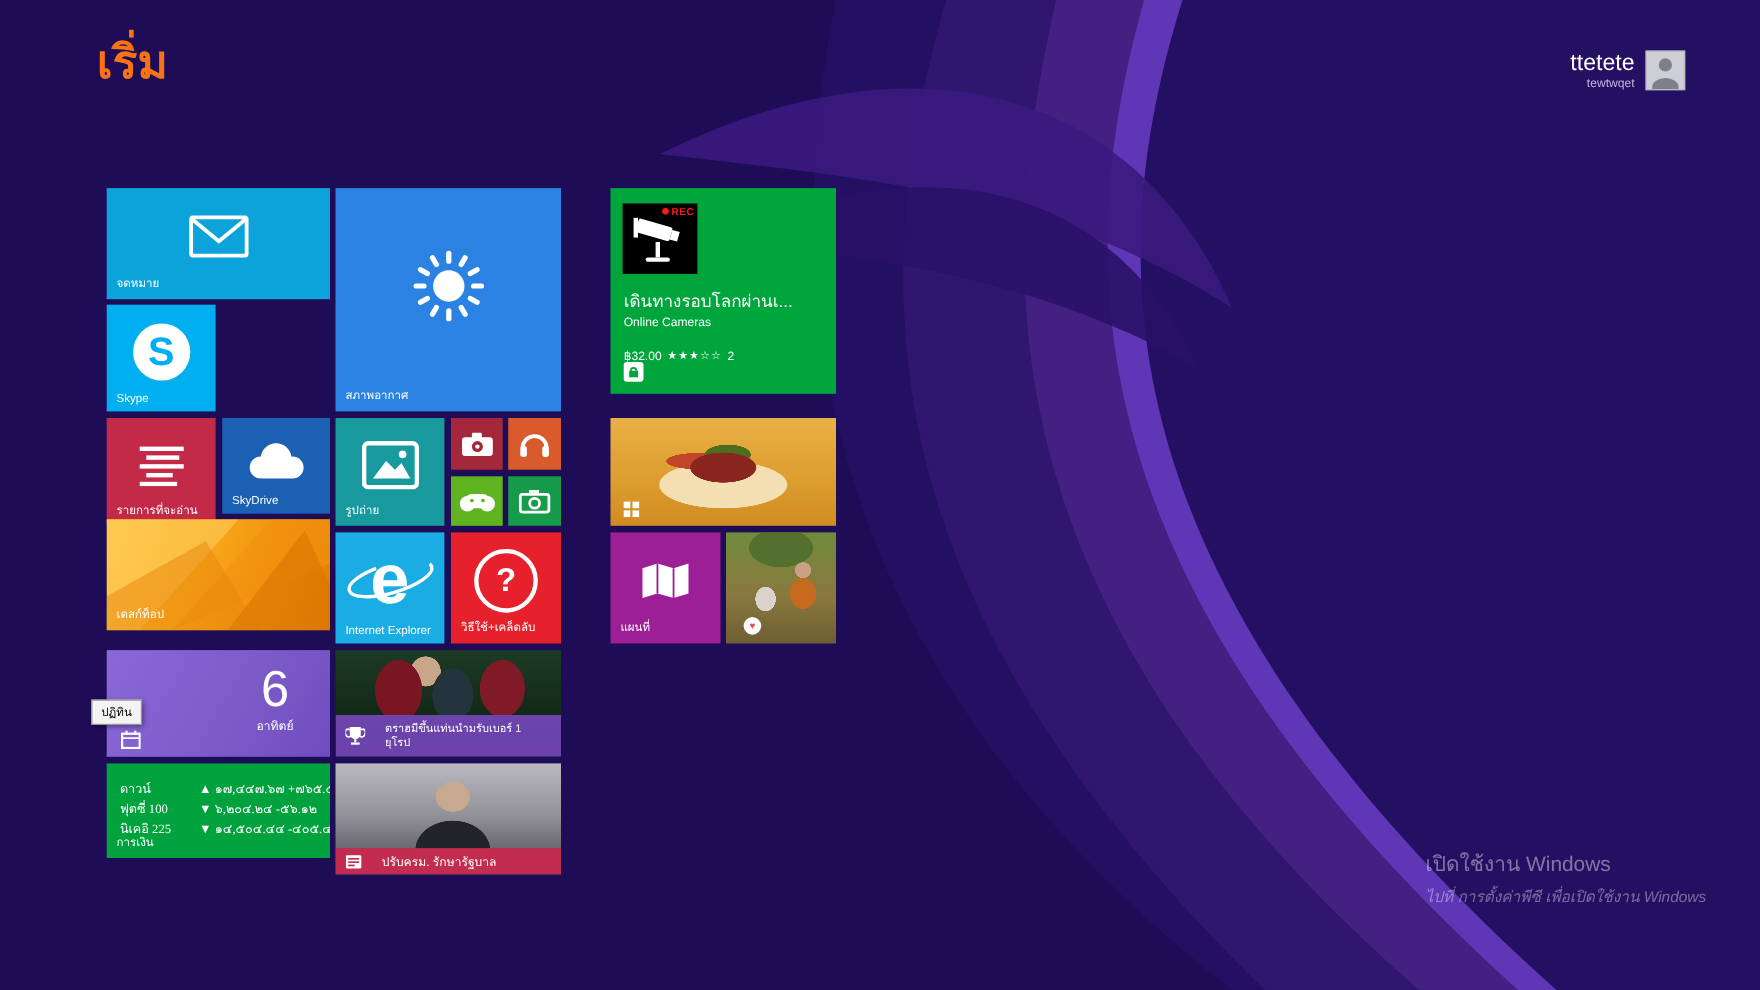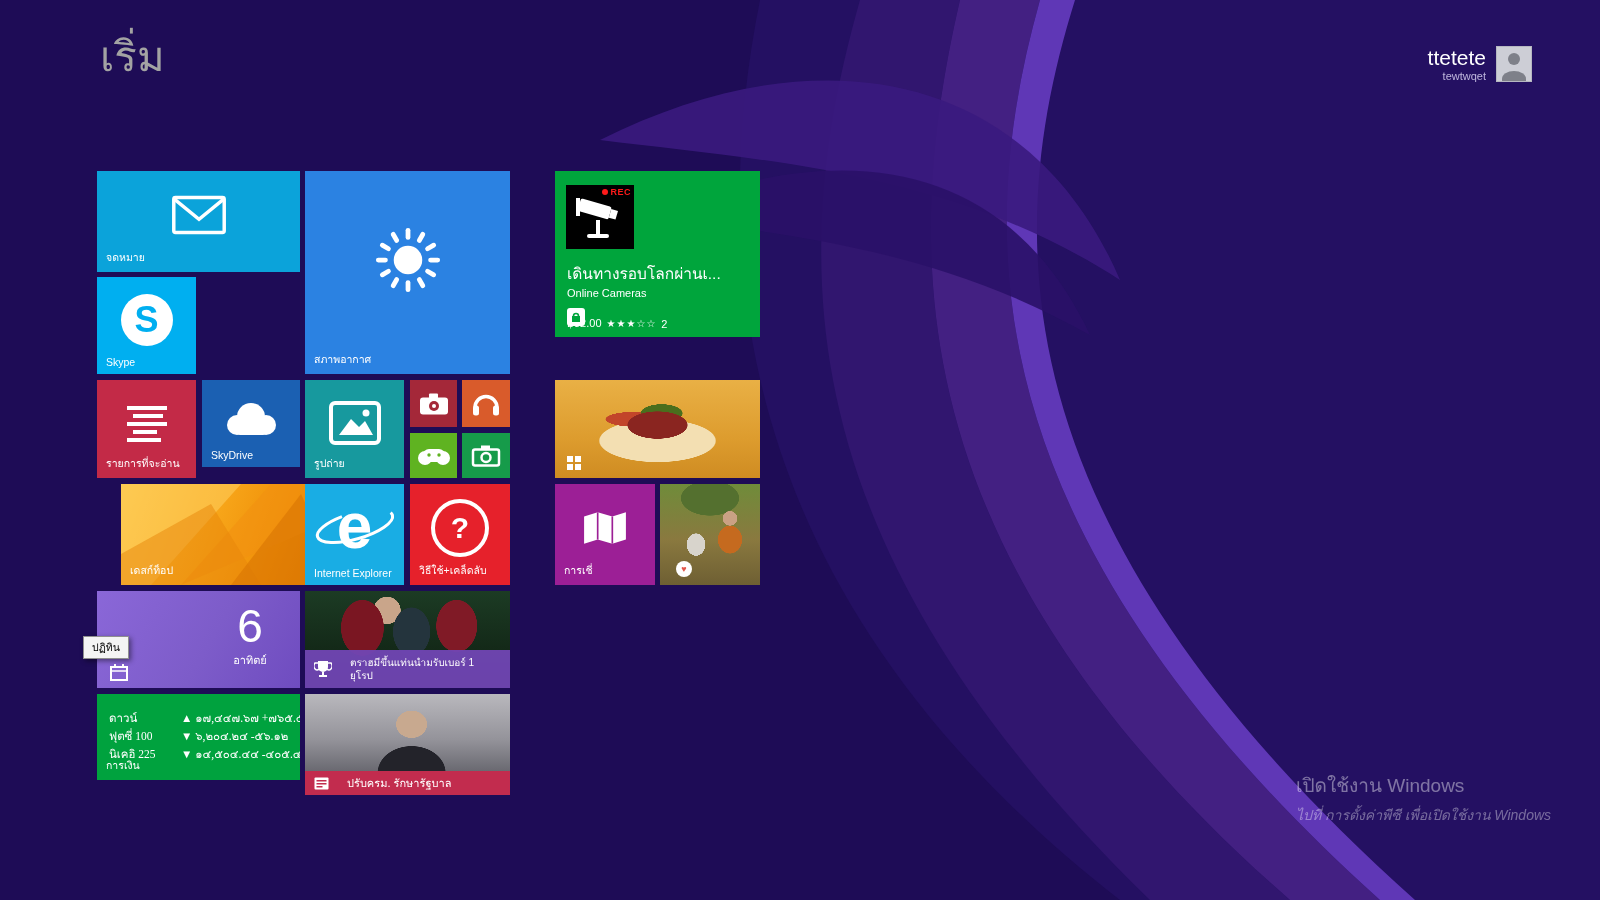--- a/index.html
+++ b/index.html
@@ -1,20 +1,20 @@
 <!DOCTYPE html>
 <html><head>
 <meta charset="utf-8">
 <style>
   html,body{margin:0;padding:0;background:#000;}
   body{font-family:"Liberation Sans","DejaVu Sans",sans-serif;}
   .screen{position:relative;width:1600px;height:900px;background:#1e0c56;overflow:hidden;}
   .bg-svg{position:absolute;left:0;top:0;width:1600px;height:900px;}
 
-  .start-title{position:absolute;left:100px;top:30px;font-size:42px;font-weight:400;color:#a3a3a3;line-height:1.3;}
+  .start-title{position:absolute;left:88px;top:30px;font-size:42px;font-weight:700;color:#f97316;line-height:1.3;}
 
   .user-area{position:absolute;top:46px;right:68px;display:flex;align-items:center;gap:10px;cursor:pointer;margin-left:34px;}
   .user-names{text-align:right;color:#fff;}
   .user-name{font-size:21px;font-weight:300;line-height:1.1;}
   .user-alt{font-size:11px;color:#d9d2f2;opacity:.85;margin-top:1px;}
   .avatar{width:34px;height:34px;background:#cdced6;border:1px solid #b6b7c1;position:relative;overflow:hidden;}
   .avatar .head{position:absolute;left:50%;top:6px;transform:translateX(-50%);width:12px;height:12px;border-radius:50%;background:#7e8089;}
   .avatar .body{position:absolute;left:50%;bottom:-6px;transform:translateX(-50%);width:24px;height:16px;border-radius:50% 50% 0 0;background:#7e8089;}
 
   .tile{position:absolute;overflow:hidden;cursor:pointer;color:#fff;}
@@ -135,21 +135,21 @@
   <div class="tile" style="left:202px;top:380px;width:98px;height:87px;background:#1b60b2;">
     <svg class="icn-center" width="60" height="40" viewBox="0 0 60 40">
       <circle cx="16" cy="27" r="10" fill="#fff"></circle>
       <circle cx="30" cy="19" r="14" fill="#fff"></circle>
       <circle cx="45" cy="27" r="10" fill="#fff"></circle>
       <rect x="14" y="25" width="33" height="12" rx="5" fill="#fff"></rect>
     </svg>
     <span class="lbl">SkyDrive</span>
   </div>
 
-  <div class="tile" style="left:97px;top:484px;width:203px;height:101px;background:linear-gradient(110deg,#fbc341 0%,#f7a519 45%,#ef8e07 75%,#e07c00 100%);margin-left:24px;">
+  <div class="tile" style="left:97px;top:472px;width:203px;height:101px;background:linear-gradient(110deg,#fbc341 0%,#f7a519 45%,#ef8e07 75%,#e07c00 100%);">
     <svg width="203" height="101" viewBox="0 0 203 101" style="position:absolute;left:0;top:0;">
       <polygon points="0,0 120,0 30,101 0,101" fill="#ffd061" opacity="0.55"></polygon>
       <polygon points="60,101 150,0 203,0 203,40" fill="#f29111" opacity="0.6"></polygon>
       <polygon points="0,70 90,20 140,101 0,101" fill="#e8860a" opacity="0.5"></polygon>
       <polygon points="110,101 180,10 203,60 203,101" fill="#d97403" opacity="0.6"></polygon>
     </svg>
     <span class="lbl">เดสก์ท็อป</span>
   </div>
 
   <div class="tile" style="left:97px;top:591px;width:203px;height:97px;background:linear-gradient(120deg,#8a67d8 0%,#7d5cc9 55%,#6f4cc0 100%);">
@@ -293,21 +293,21 @@
       <svg width="15" height="13" viewBox="0 0 15 13">
         <rect x="0.5" y="0.5" width="14" height="12" rx="1" fill="#fff"></rect>
         <rect x="2.5" y="3" width="10" height="1.5" fill="#c22c4e"></rect>
         <rect x="2.5" y="6" width="10" height="1.5" fill="#c22c4e"></rect>
         <rect x="2.5" y="9" width="6" height="1.5" fill="#c22c4e"></rect>
       </svg>
       <span>ปรับครม. รักษารัฐบาล</span>
     </div>
   </div>
 
-  <div class="tile" style="left:555px;top:171px;width:205px;height:166px;background:#00a53c;">
+  <div class="tile" style="left:555px;top:171px;width:205px;height:187px;background:#00a53c;">
     <div class="store-img">
       <svg style="position:absolute;left:50%;top:54%;transform:translate(-50%,-50%);" width="52" height="48" viewBox="0 0 52 48">
         <g transform="rotate(16 26 16)">
           <rect x="4" y="8" width="32" height="13" rx="2" fill="#fff"></rect>
           <rect x="36" y="10" width="7" height="9" fill="#fff"></rect>
         </g>
         <rect x="22" y="24" width="4" height="14" fill="#fff"></rect>
         <rect x="13" y="38" width="22" height="4" rx="2" fill="#fff"></rect>
         <rect x="2" y="2" width="4" height="18" fill="#fff"></rect>
       </svg>
@@ -343,21 +343,21 @@
         <span></span>
     </div>
   </div>
 
   <div class="tile" style="left:555px;top:484px;width:100px;height:101px;background:#9c1f96;">
     <svg class="icn-center" width="46" height="36" viewBox="0 0 44 34">
       <path d="M2 6 L15 2 L29 6 L42 2 L42 28 L29 32 L15 28 L2 32 Z" fill="#fff"></path>
       <line x1="15" y1="2" x2="15" y2="28" stroke="#9c1f96" stroke-width="1.6"></line>
       <line x1="29" y1="6" x2="29" y2="32" stroke="#9c1f96" stroke-width="1.6"></line>
     </svg>
-    <span class="lbl">การเชี่</span>
+    <span class="lbl">แผนที่</span>
   </div>
 
   <div class="tile" style="left:660px;top:484px;width:100px;height:101px;background:
          radial-gradient(26px 30px at 70% 55%, #c56a1f 0 46%, transparent 47%),
          radial-gradient(20px 24px at 36% 60%, #d8d4cc 0 46%, transparent 47%),
          radial-gradient(16px 16px at 70% 34%, #caa184 0 45%, transparent 46%),
          radial-gradient(60px 36px at 50% 14%, #54702f 0 48%, transparent 49%),
          linear-gradient(180deg,#6f8c3a 0%,#8a793f 55%,#6e5f33 100%);">
     <div class="heart-badge">
       <span>♥</span>

